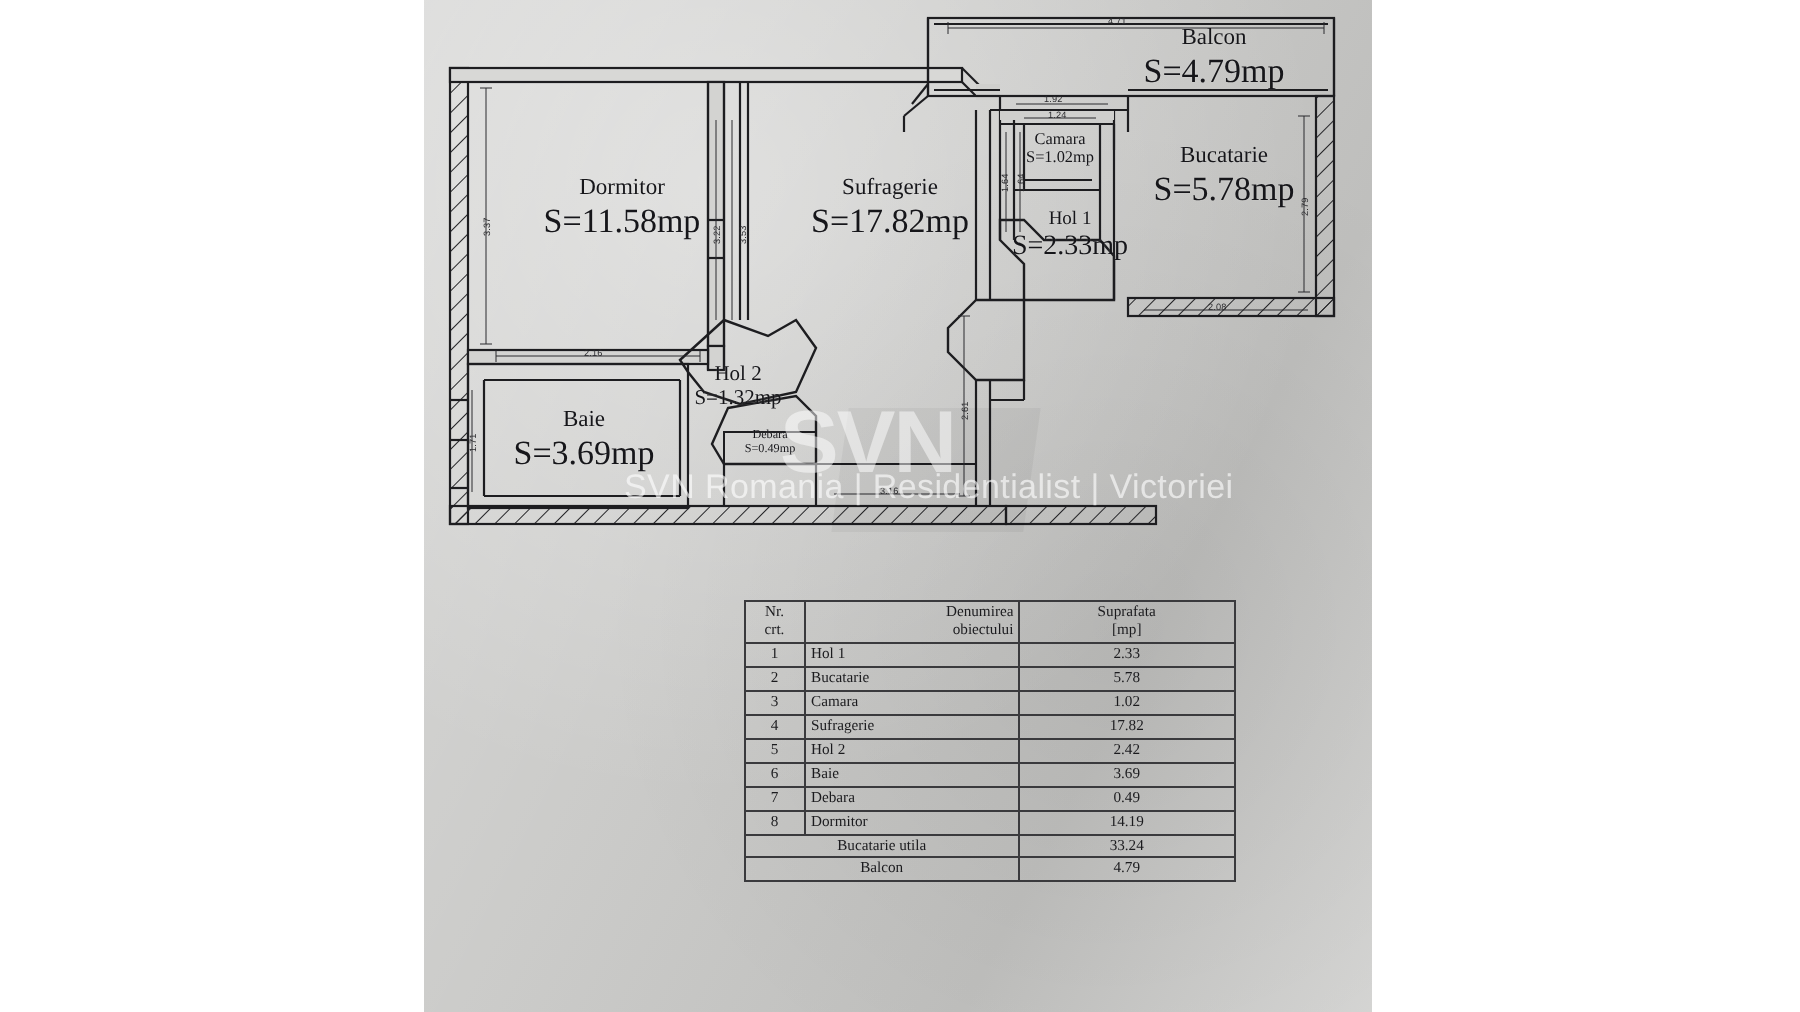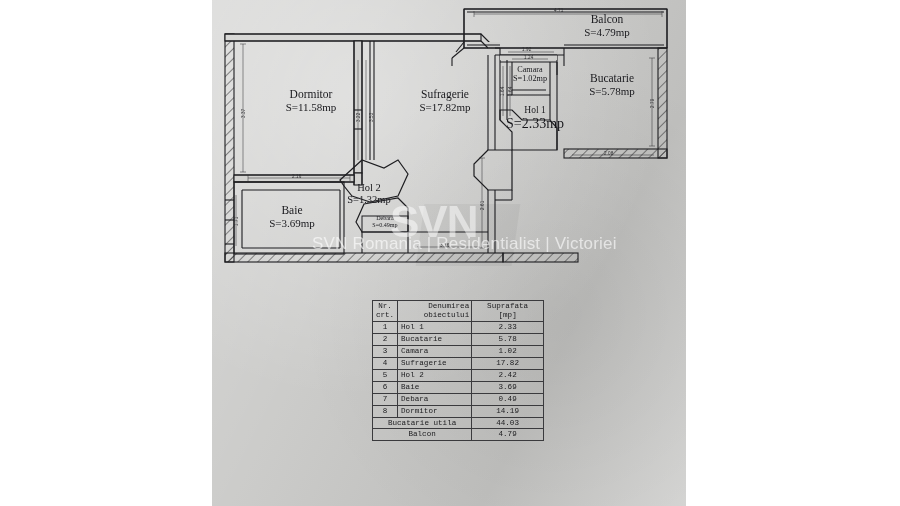--- a/index.html
+++ b/index.html
@@ -54,21 +54,21 @@
   .room-label {
     position: absolute;
     text-align: center;
     color: #16161a;
     font-family: "Liberation Serif", serif;
     line-height: 1.12;
     white-space: nowrap;
     text-shadow: 0 0 1px rgba(255,255,255,0.25);
   }
   .room-label .nm { display:block; font-size: 11.5px; }
-  .room-label .ar { display:block; font-size: 11px; }
+  .room-label .ar { display:block; font-size: 17px; }
 
   .rl-small .nm, .rl-small .ar { font-size: 8.2px; }
   .rl-xsmall .nm, .rl-xsmall .ar { font-size: 6.1px; }
 
   .dim {
     position: absolute;
     font-family: "Liberation Sans", sans-serif;
     font-size: 4.6px;
     color: #2b2b2e;
     letter-spacing: 0.1px;
@@ -120,22 +120,22 @@
 
   
   #table-wrap {
     position: absolute;
     left: 160px;
     top: 300px;
     width: 210px;
   }
   table.areas {
     border-collapse: collapse;
-    width: 172px;
-    font-family: Liberation Mono, monospace;
+    width: 246px;
+    font-family: Liberation Serif, serif;
     color: #1b1b1e;
     background: transparent;
   }
   table.areas th, table.areas td {
     border: 1px solid #3a3a3d;
     font-size: 7.6px;
     line-height: 1.18;
     padding: 1px 2px;
     font-weight: normal;
   }
@@ -440,21 +440,21 @@
             <td class="c-sf">0.49</td>
           </tr>
           <tr>
             <td class="c-nr">8</td>
             <td class="c-nm">Dormitor</td>
             <td class="c-sf">14.19</td>
           </tr>
 
           <tr>
             <td class="sum-label" colspan="2">Bucatarie utila</td>
-            <td class="c-sf">44.03</td>
+            <td class="c-sf">33.24</td>
           </tr>
           <tr>
             <td class="sum-label" colspan="2">Balcon</td>
             <td class="c-sf">4.79</td>
           </tr>
         </tbody>
       </table>
     </div>
 
   </div>

